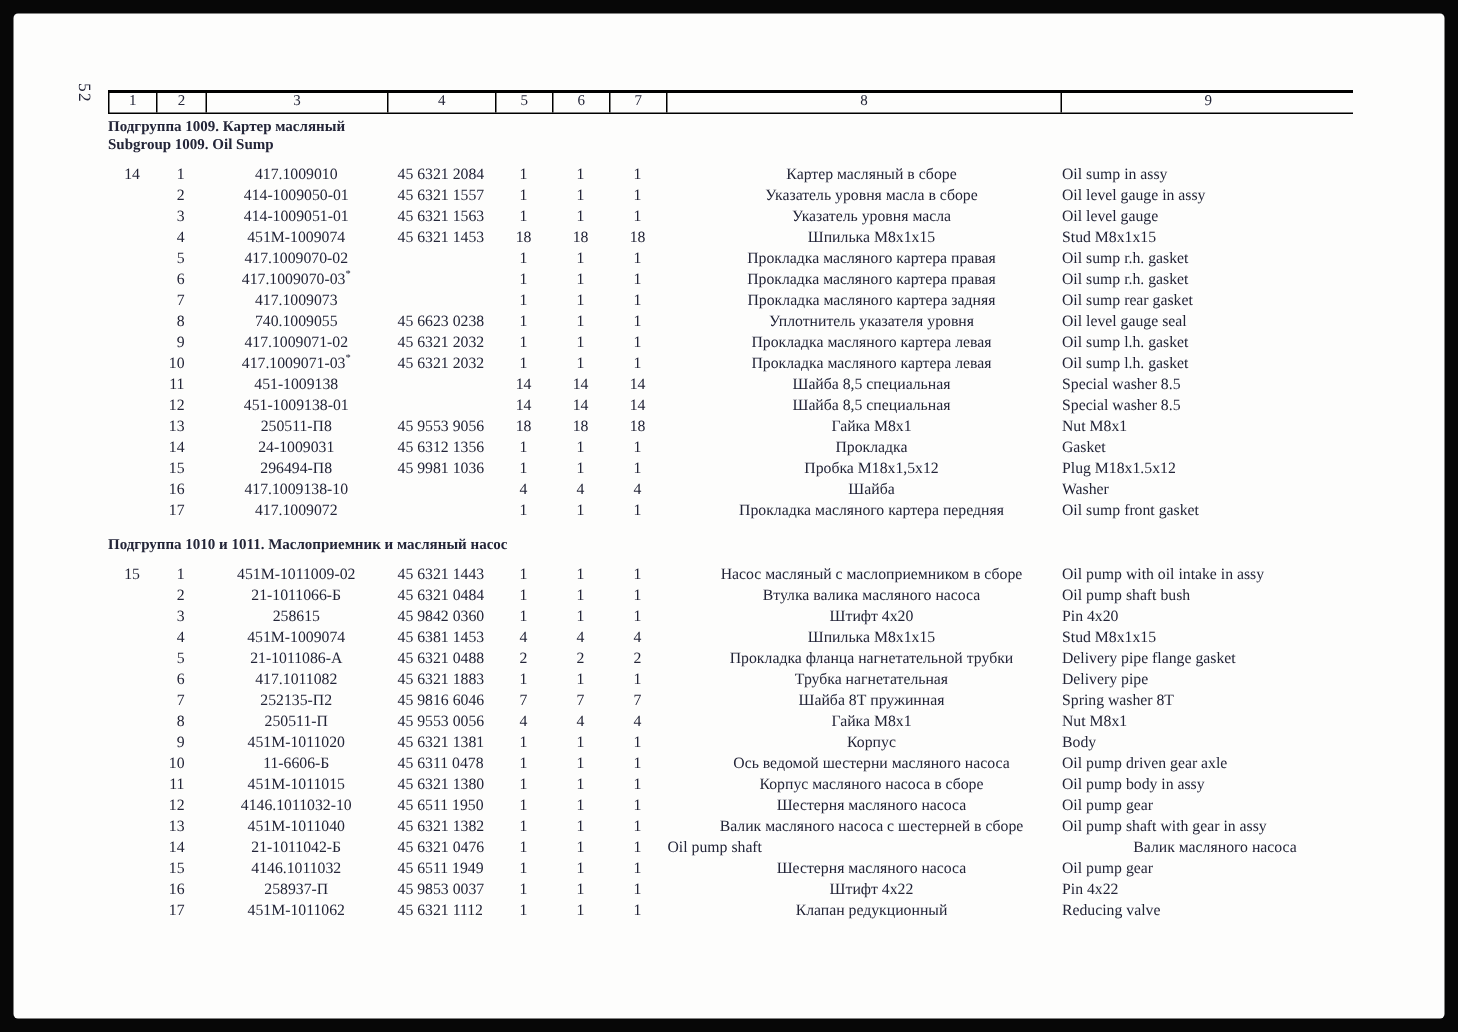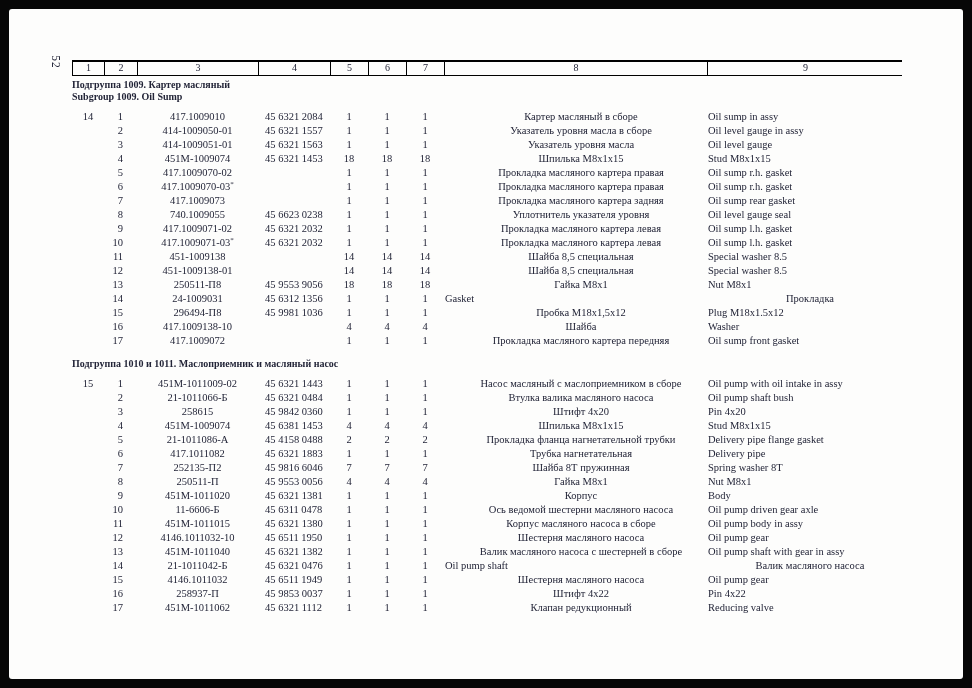--- a/index.html
+++ b/index.html
@@ -234,22 +234,22 @@
             <div class="cell c-en">Nut M8x1</div>
           </div>
           <div class="row">
             <div class="cell c-fig"></div>
             <div class="cell c-no">14</div>
             <div class="cell c-part">24-1009031</div>
             <div class="cell c-cat">45 6312 1356</div>
             <div class="cell c-q1">1</div>
             <div class="cell c-q2">1</div>
             <div class="cell c-q3">1</div>
+            <div class="cell c-ru">Прокладка</div>
             <div class="cell c-en">Gasket</div>
-            <div class="cell c-ru">Прокладка</div>
           </div>
           <div class="row">
             <div class="cell c-fig"></div>
             <div class="cell c-no">15</div>
             <div class="cell c-part">296494-П8</div>
             <div class="cell c-cat">45 9981 1036</div>
             <div class="cell c-q1">1</div>
             <div class="cell c-q2">1</div>
             <div class="cell c-q3">1</div>
             <div class="cell c-ru">Пробка М18х1,5х12</div>
@@ -323,21 +323,21 @@
             <div class="cell c-q1">4</div>
             <div class="cell c-q2">4</div>
             <div class="cell c-q3">4</div>
             <div class="cell c-ru">Шпилька М8х1х15</div>
             <div class="cell c-en">Stud M8x1x15</div>
           </div>
           <div class="row">
             <div class="cell c-fig"></div>
             <div class="cell c-no">5</div>
             <div class="cell c-part">21-1011086-А</div>
-            <div class="cell c-cat">45 4158 0488</div>
+            <div class="cell c-cat">45 6321 0488</div>
             <div class="cell c-q1">2</div>
             <div class="cell c-q2">2</div>
             <div class="cell c-q3">2</div>
             <div class="cell c-ru">Прокладка фланца нагнетательной трубки</div>
             <div class="cell c-en">Delivery pipe flange gasket</div>
           </div>
           <div class="row">
             <div class="cell c-fig"></div>
             <div class="cell c-no">6</div>
             <div class="cell c-part">417.1011082</div>

